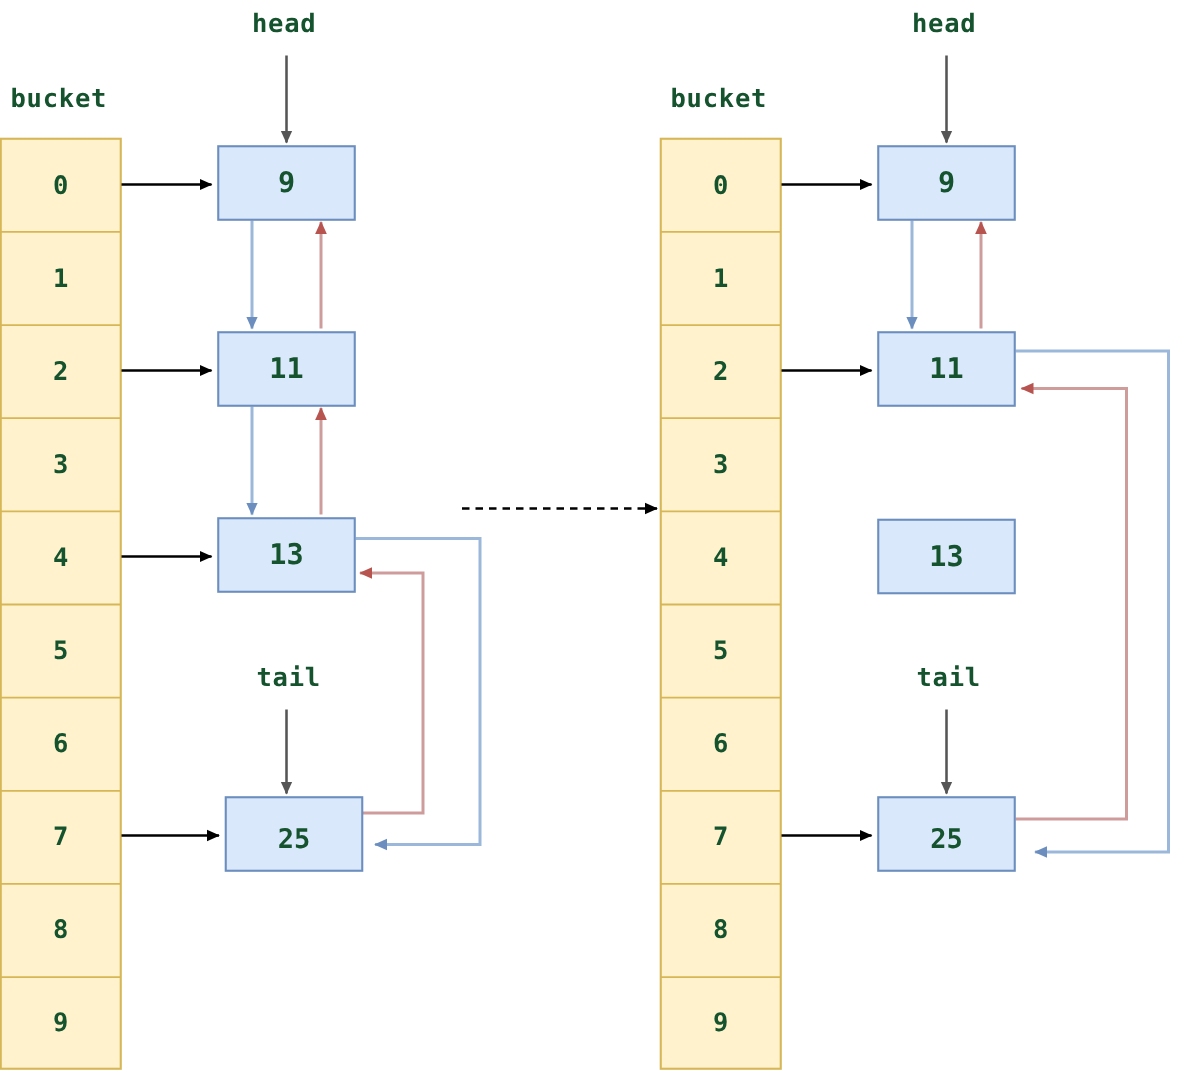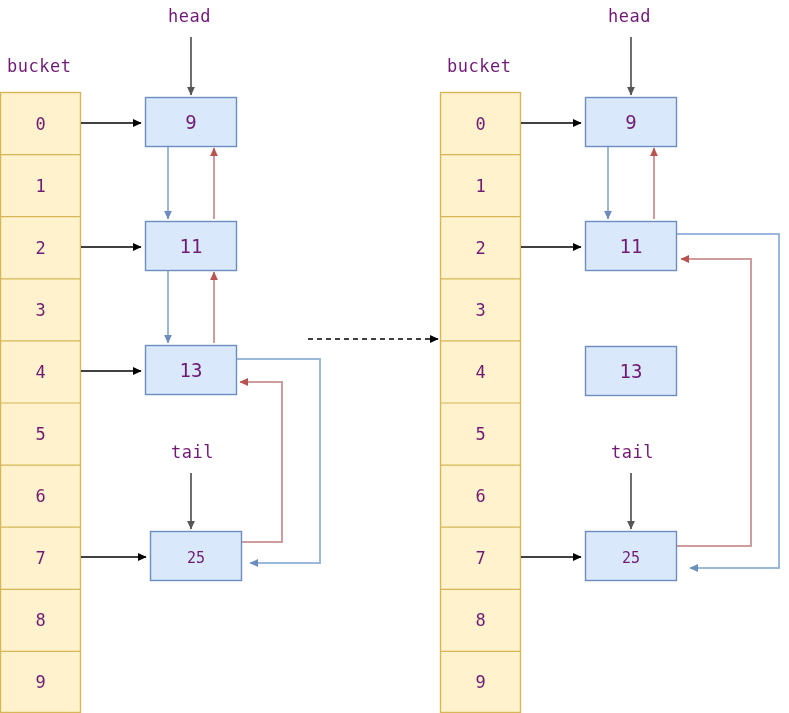--- a/index.html
+++ b/index.html
@@ -24,38 +24,39 @@
   svg.layer {
     position: absolute;
     left: 0; top: 0;
     width: 789px;
     height: 713px;
     overflow: visible;
   }
   .lbl {
     position: absolute;
     font-family: "DejaVu Sans Mono", "Liberation Mono", monospace;
-    color: #701a75;
+    color: #14532d;
     white-space: pre;
     pointer-events: none;
+    font-weight: bold;
   }
   .caption {
     font-size: 17px;
     letter-spacing: 0.5px;
   }
   .bucket-num {
     font-size: 17px;
     text-align: center;
   }
   .node-val {
     font-size: 19px;
     text-align: center;
   }
   .node-val.small {
-    font-size: 15px;
+    font-size: 18px;
   }
 </style>
 </head>
 <body>
 
 <div id="diagram-root">
 
   <svg class="layer" viewBox="0 0 789 713" xmlns="http://www.w3.org/2000/svg">
     <defs>
       <marker id="ah-black" markerWidth="9" markerHeight="9" refX="8" refY="4.5" orient="auto" markerUnits="userSpaceOnUse">

